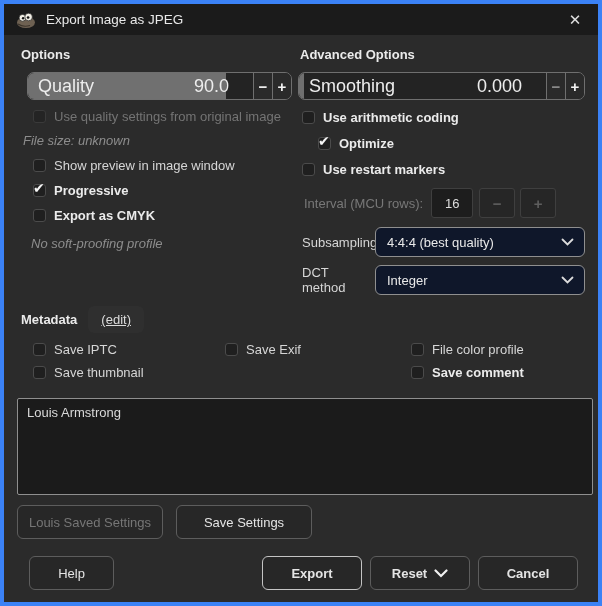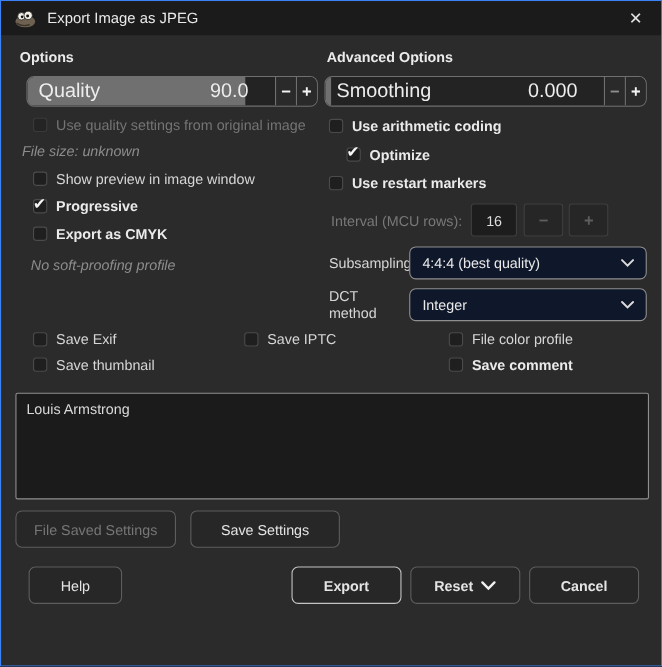--- a/index.html
+++ b/index.html
@@ -2,21 +2,21 @@
 <html><head>
 <meta charset="utf-8">
 <style>
   html,body { margin:0; padding:0; background:#111; }
   * { box-sizing:border-box; }
   body { font-family:"Liberation Sans","DejaVu Sans",sans-serif; }
 
   .window {
     width:602px; height:606px;
     background:#2b2b2b;
-    border:1px solid #3b82f6;
+    border:4px solid #3b82f6;
     overflow:hidden;
     color:#dcdcdc;
     font-size:13px;
   }
 
   
   .titlebar {
     height:31px; background:#1b1b1b;
     display:flex; align-items:center;
     padding:0 10px 0 12px;
@@ -258,29 +258,33 @@
             <span class="chev" style="margin-left:0;">
               <svg width="13" height="8" viewBox="0 0 13 8">
                   <polyline points="1.5,1.5 6.5,6.5 11.5,1.5" fill="none" stroke="#dcdcdc" stroke-width="1.8" stroke-linecap="round"></polyline>
                 </svg>
             </span>
           </div>
         </div>
       </div>
     </div>
 
+    <div class="meta-header">
+      <span class="meta-title" style="margin-left:4px;">Metadata</span>
+      <span class="edit-btn">(edit)</span>
+    </div>
 
     <div class="meta-grid">
       <div class="cb">
         <span class="box"></span>
+        <span class="cb-label">Save IPTC</span>
+      </div>
+      <div class="cb">
+        <span class="box"></span>
         <span class="cb-label">Save Exif</span>
-      </div>
-      <div class="cb">
-        <span class="box"></span>
-        <span class="cb-label">Save IPTC</span>
       </div>
 
       <div class="cb">
         <span class="box"></span>
         <span class="cb-label">File color profile</span>
       </div>
       <div class="cb">
         <span class="box"></span>
         <span class="cb-label">Save thumbnail</span>
       </div>
@@ -290,21 +294,21 @@
         <span class="box"></span>
         <span class="cb-label bold">Save comment</span>
       </div>
       <div></div>
       <div></div>
     </div>
 
     <textarea class="comment-box" spellcheck="false" style="">Louis Armstrong</textarea>
 
     <div class="settings-row">
-      <div class="btn disabled btn-load">File Saved Settings</div>
+      <div class="btn disabled btn-load">Louis Saved Settings</div>
       <div class="btn btn-save">Save Settings</div>
     </div>
 
     <div class="actions-row">
       <div class="btn btn-help">Help</div>
       <div class="btn default btn-export">Export</div>
       <div class="btn btn-reset">
         <span>Reset</span>
         <span class="chev">
           <svg width="14" height="9" viewBox="0 0 14 9">

